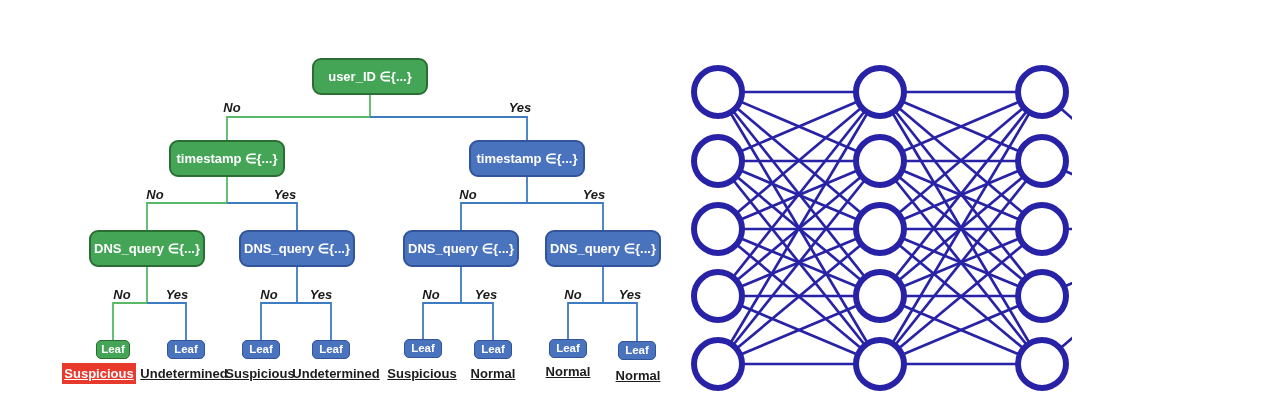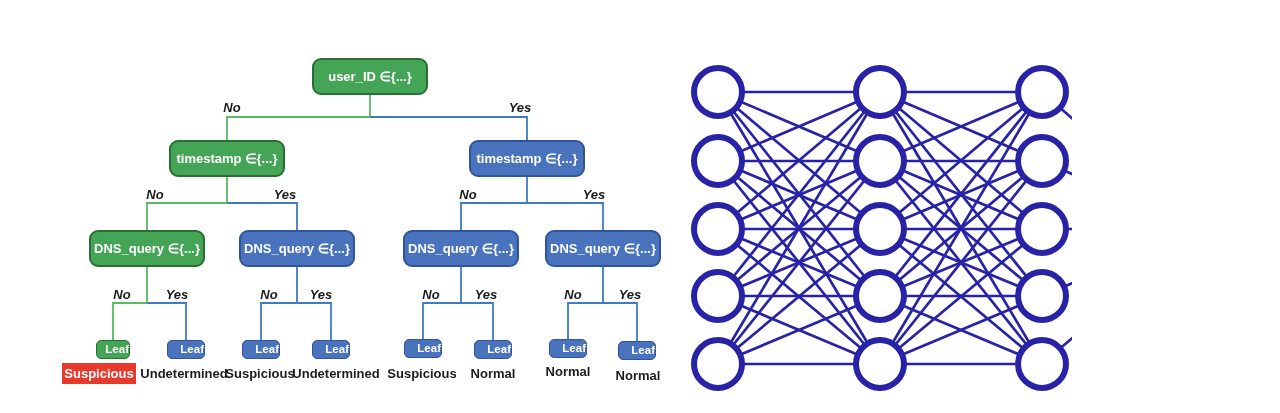--- a/index.html
+++ b/index.html
@@ -9,31 +9,31 @@
   }
   .layer-svg{position:absolute;left:0;top:0;width:1280px;height:413px;pointer-events:none;}
   .node{
     position:absolute;width:116px;height:37px;line-height:37px;box-sizing:border-box;
     border-radius:9px;text-align:center;color:var(--text-white);font-size:13px;font-weight:600;
   }
   .node.green{background:var(--green-fill);border:2px solid var(--green-border);line-height:33px;}
   .node.blue{background:var(--blue-fill);border:2px solid var(--blue-border);line-height:33px;}
   .leafbox{
     position:absolute;width:38px;height:19px;box-sizing:border-box;border-radius:5px;
-    text-align:right;color:var(--text-white);font-size:11.5px;font-weight:600;line-height:16px;
+    text-align:center;color:var(--text-white);font-size:11.5px;font-weight:600;line-height:16px;
   }
   .leafbox.green{background:var(--green-fill);border:1.5px solid var(--green-border);}
   .leafbox.blue{background:var(--blue-fill);border:1.5px solid var(--blue-border);}
   .branch-label{
     position:absolute;transform:translateX(-50%);color:var(--label-black);
     font-size:13px;font-weight:600;white-space:nowrap;font-style:italic;
   }
   .result{
     position:absolute;transform:translateX(-50%);color:var(--label-black);
-    font-size:13px;font-weight:600;white-space:nowrap;
+    font-size:13px;font-weight:600;white-space:nowrap;text-decoration:underline;
   }
   .result.red{
     transform:none;background:var(--red-fill);color:var(--text-white);
     width:74px;height:21px;line-height:21px;text-align:center;
   }
 </style>
 </head>
 <body>
 
 <div class="canvas">

